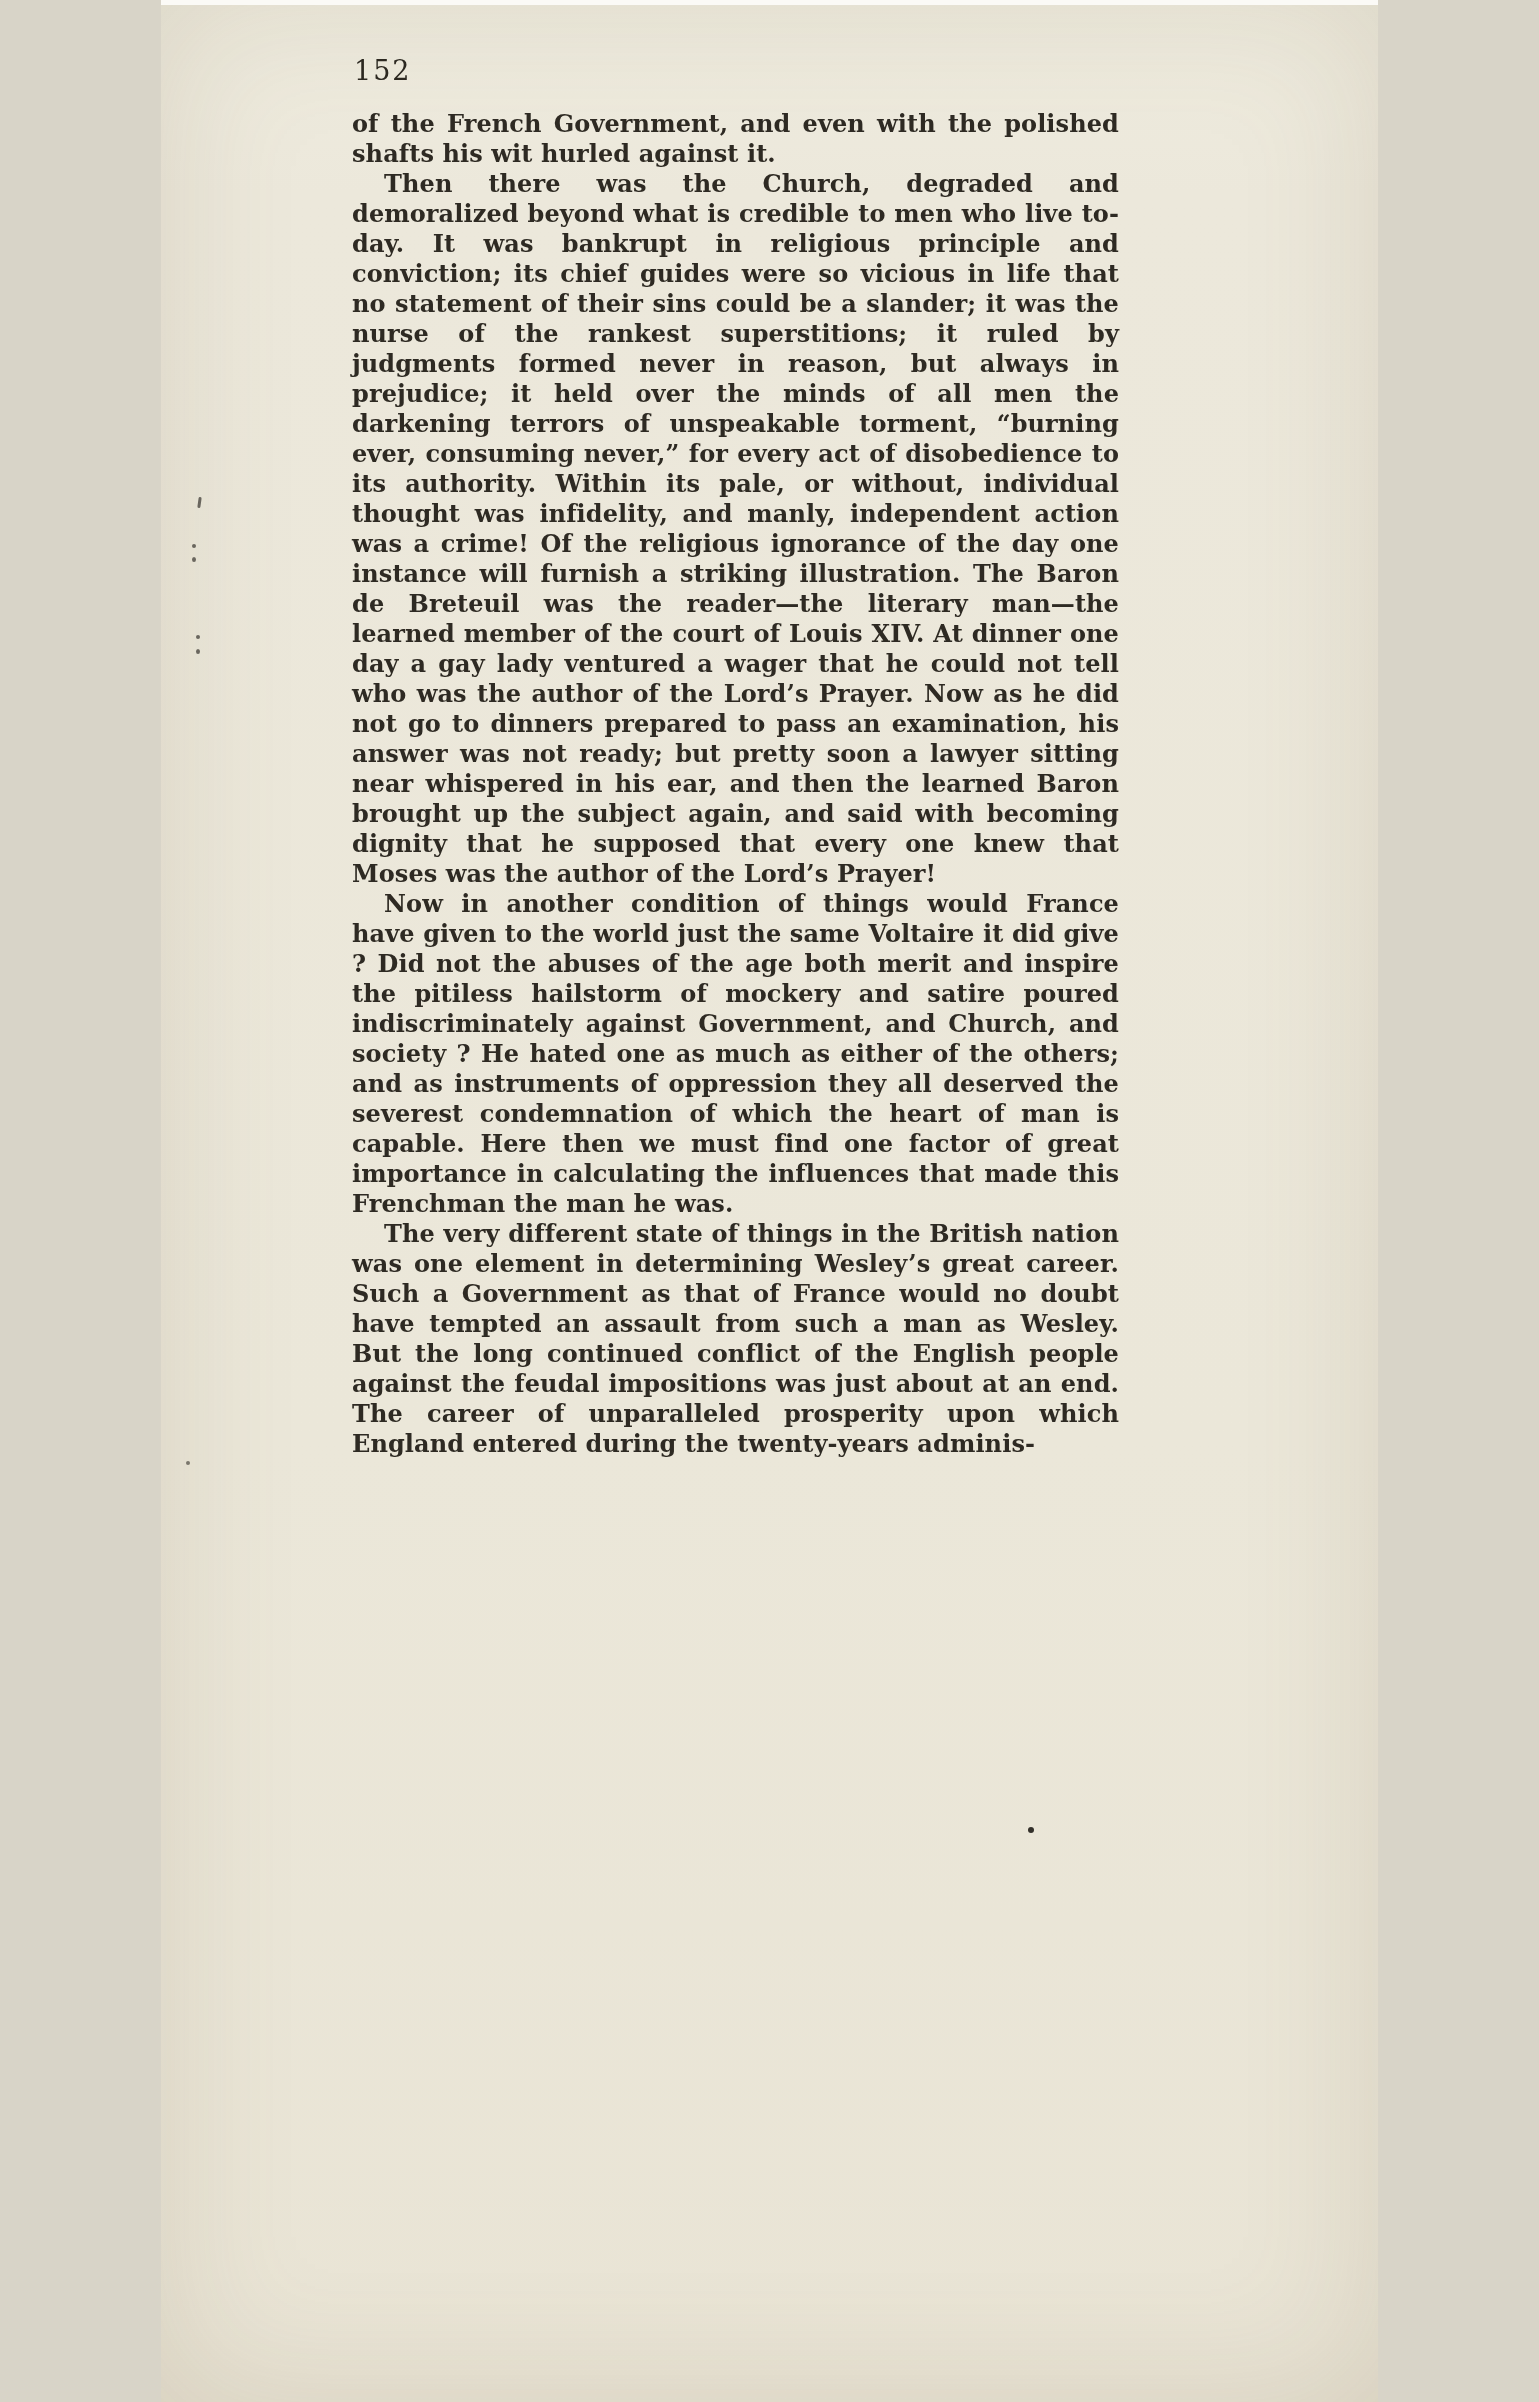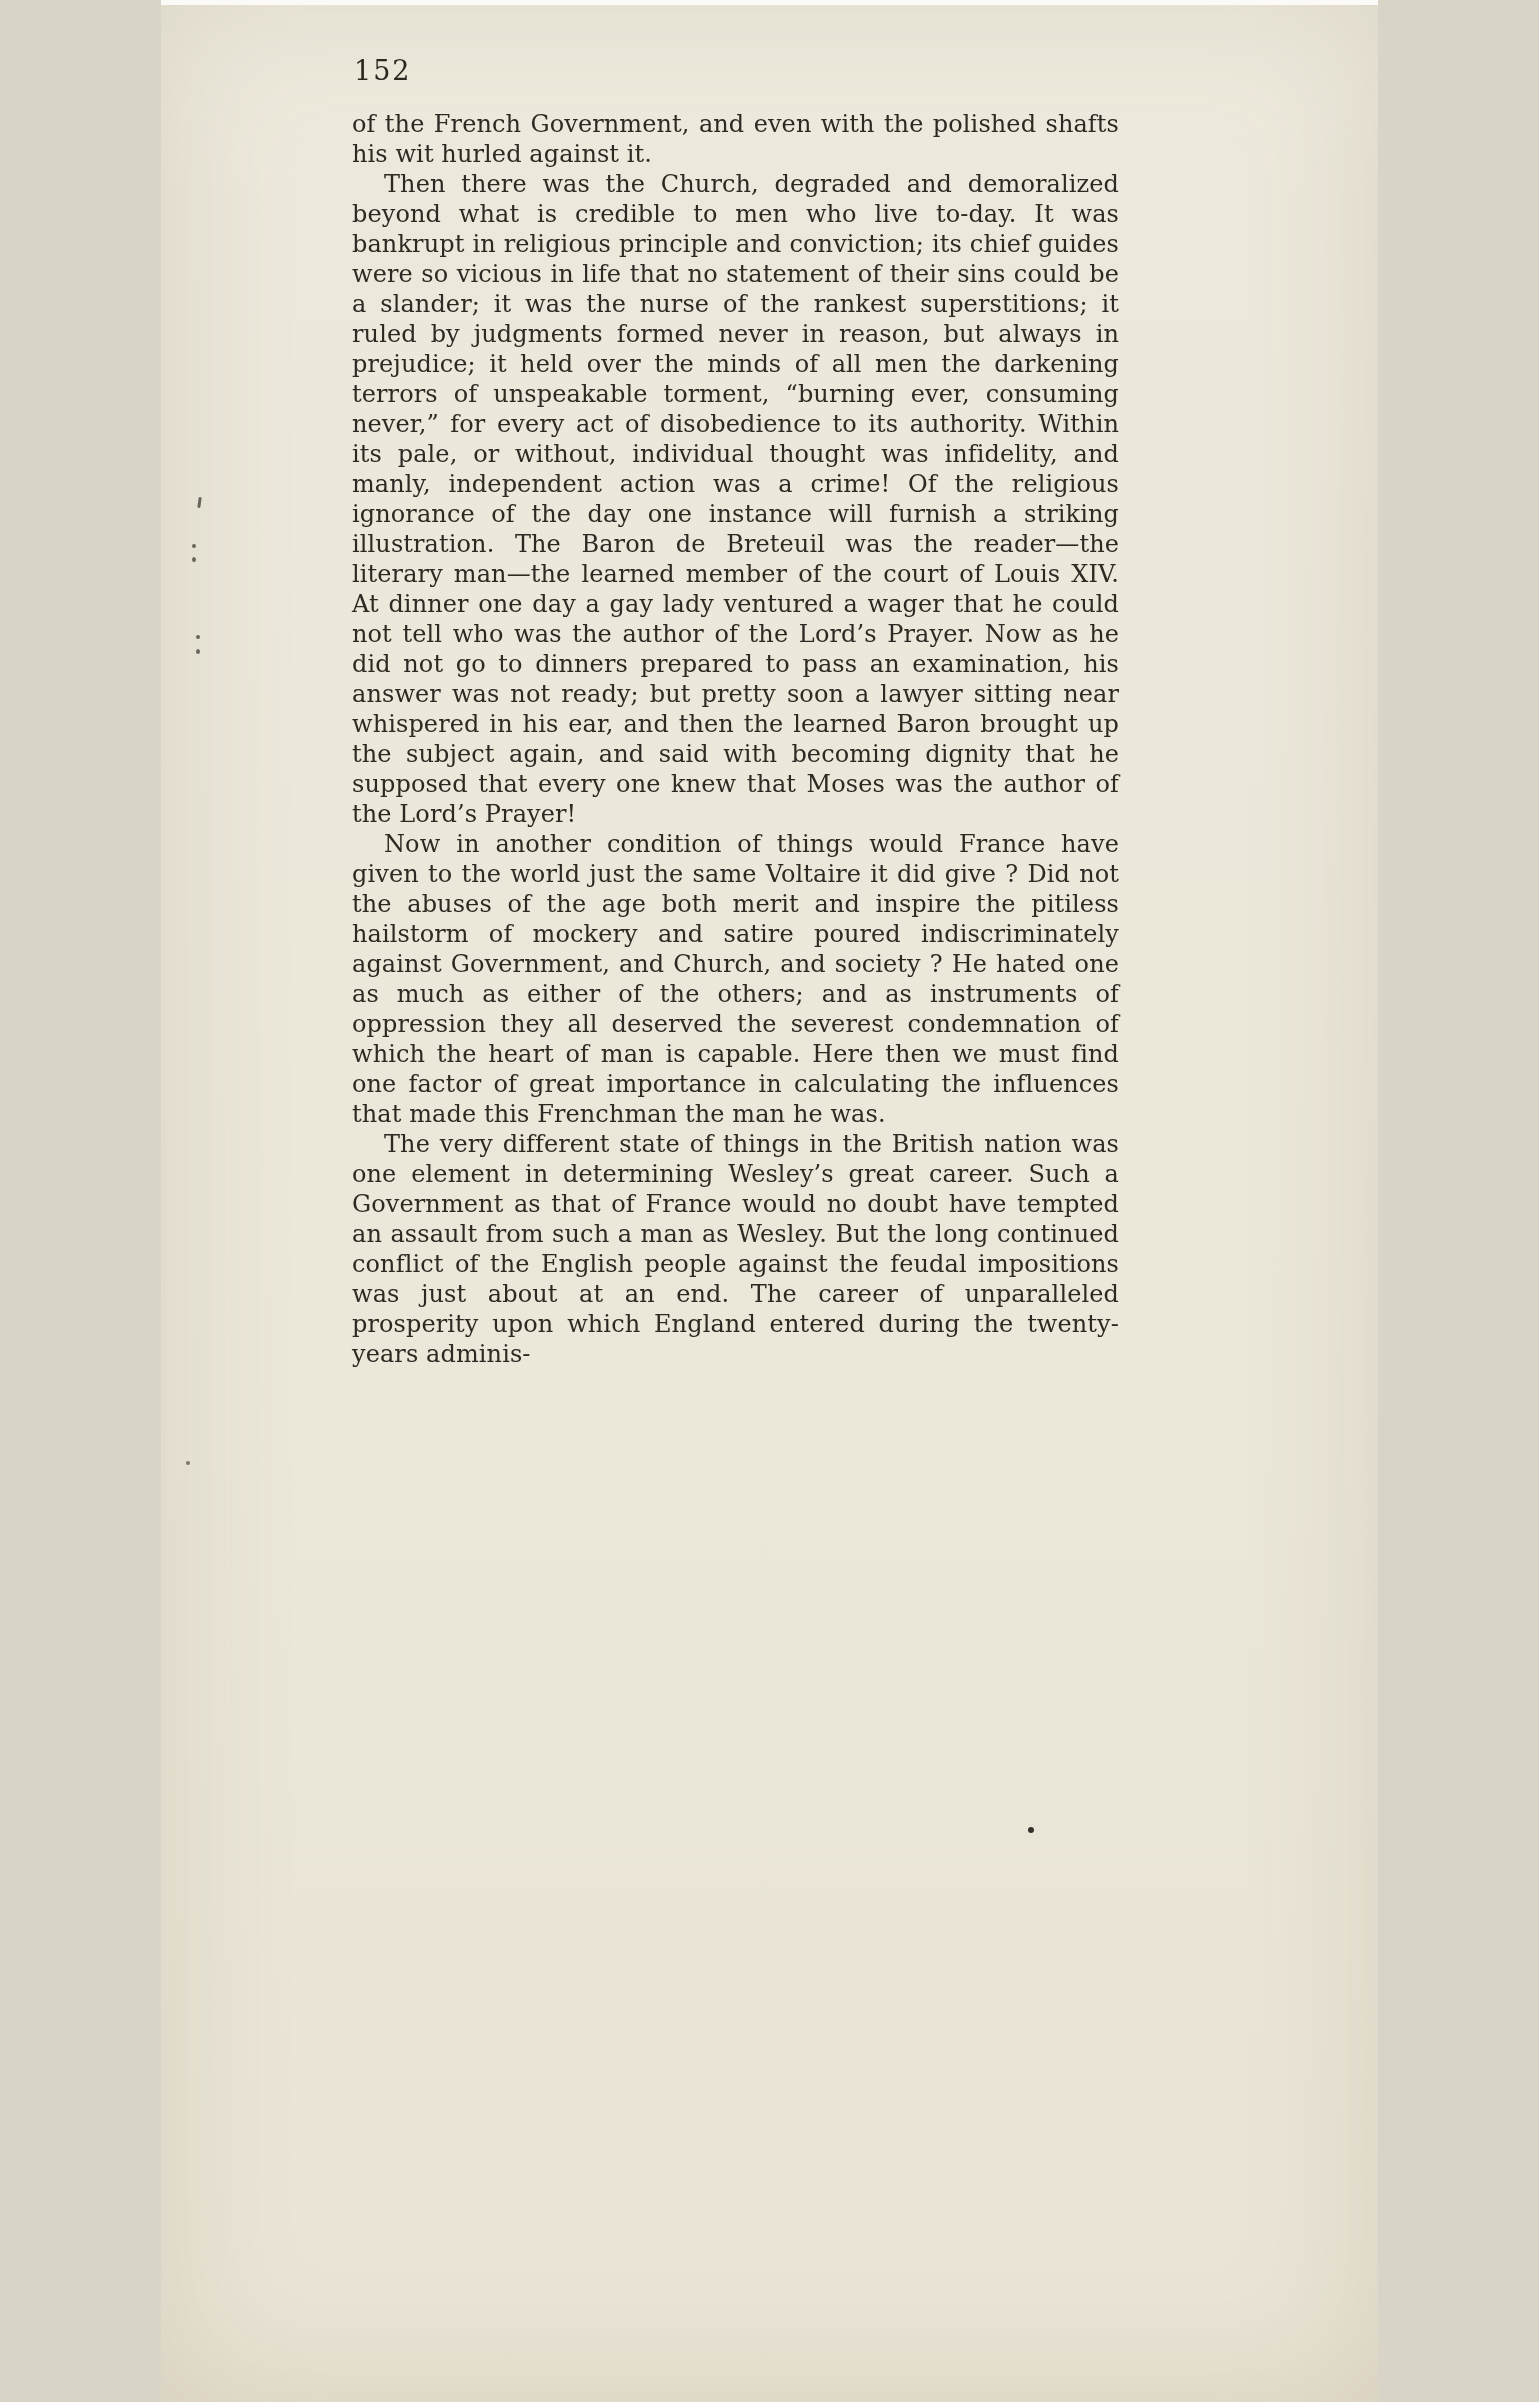--- a/index.html
+++ b/index.html
@@ -52,20 +52,21 @@
     letter-spacing: 0.5px;
     color: #2c2820;
   }
   .page-body {
     width: 767px;
     margin: 14px 0 0 191px;
     text-align: justify;
     font-size: 24px;
     line-height: 30px;
     letter-spacing: 0.1px;
+    font-weight: bold;
   }
   .page-body p {
     margin: 0;
     padding: 0;
   }
   .page-body p.indented {
     text-indent: 32px;
   }
   
   .artifact {

